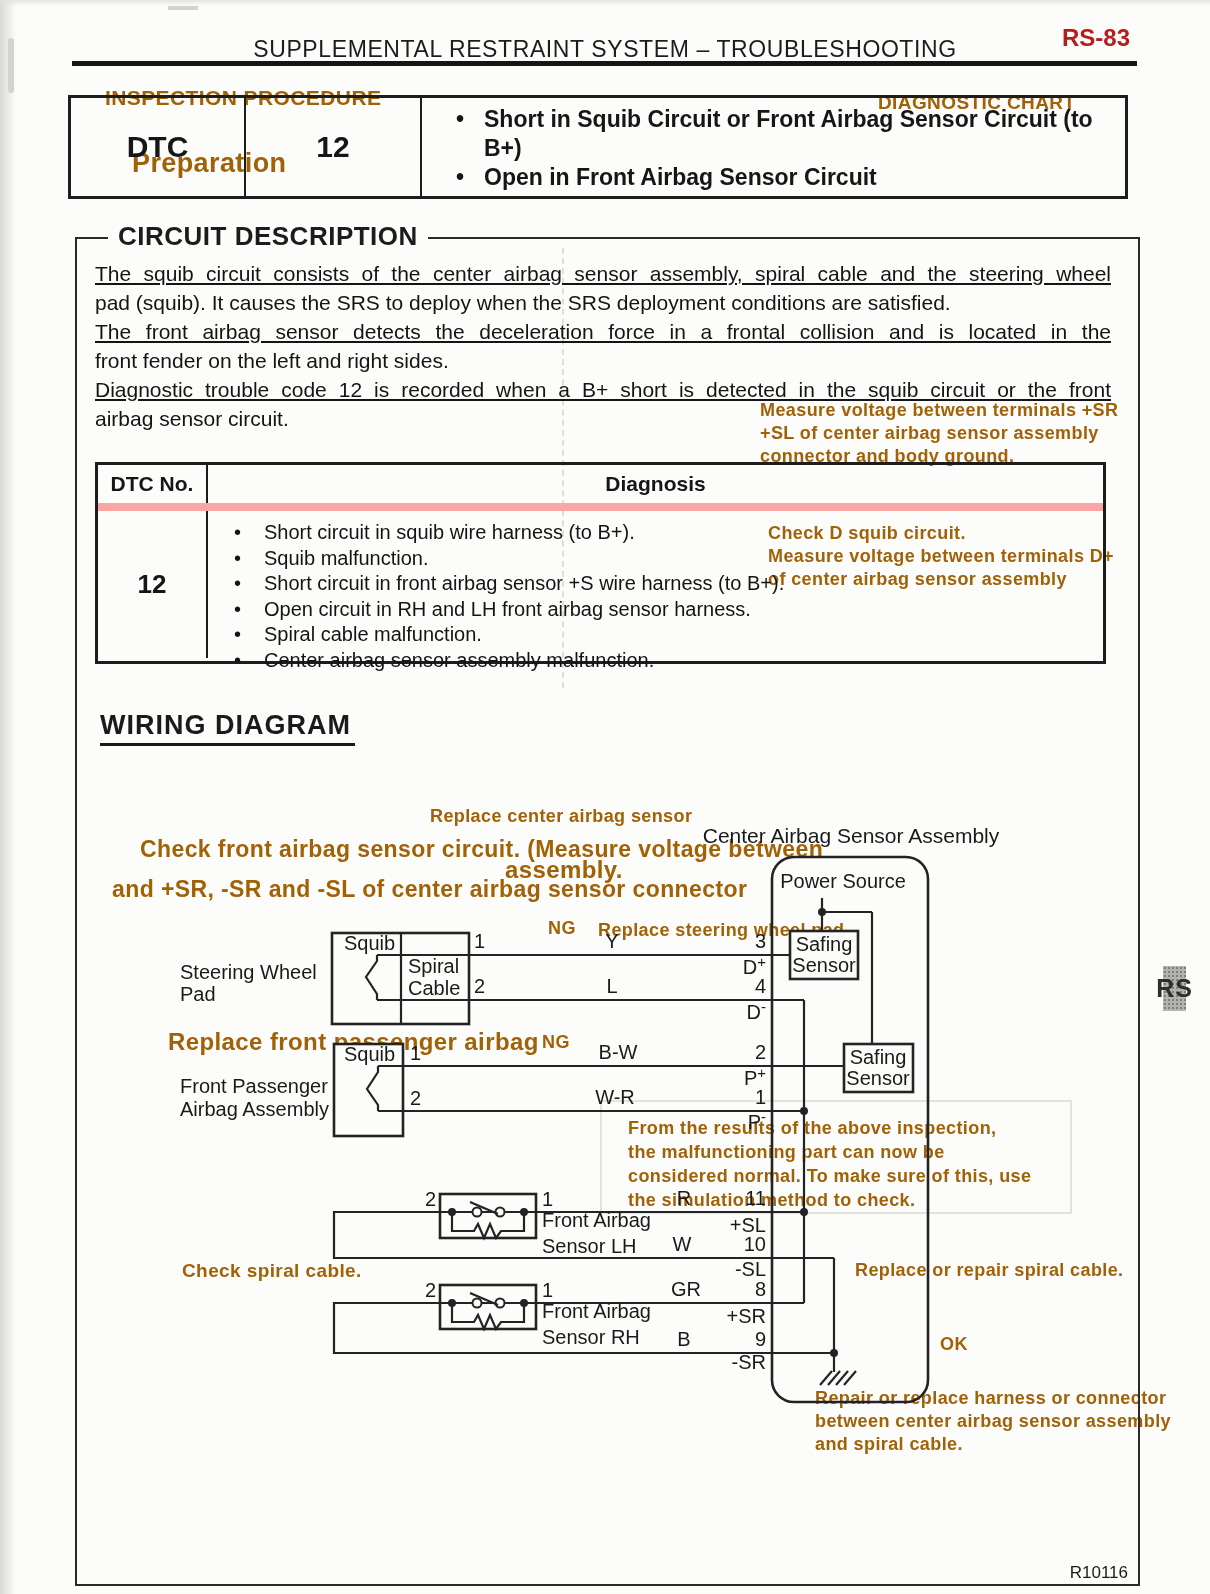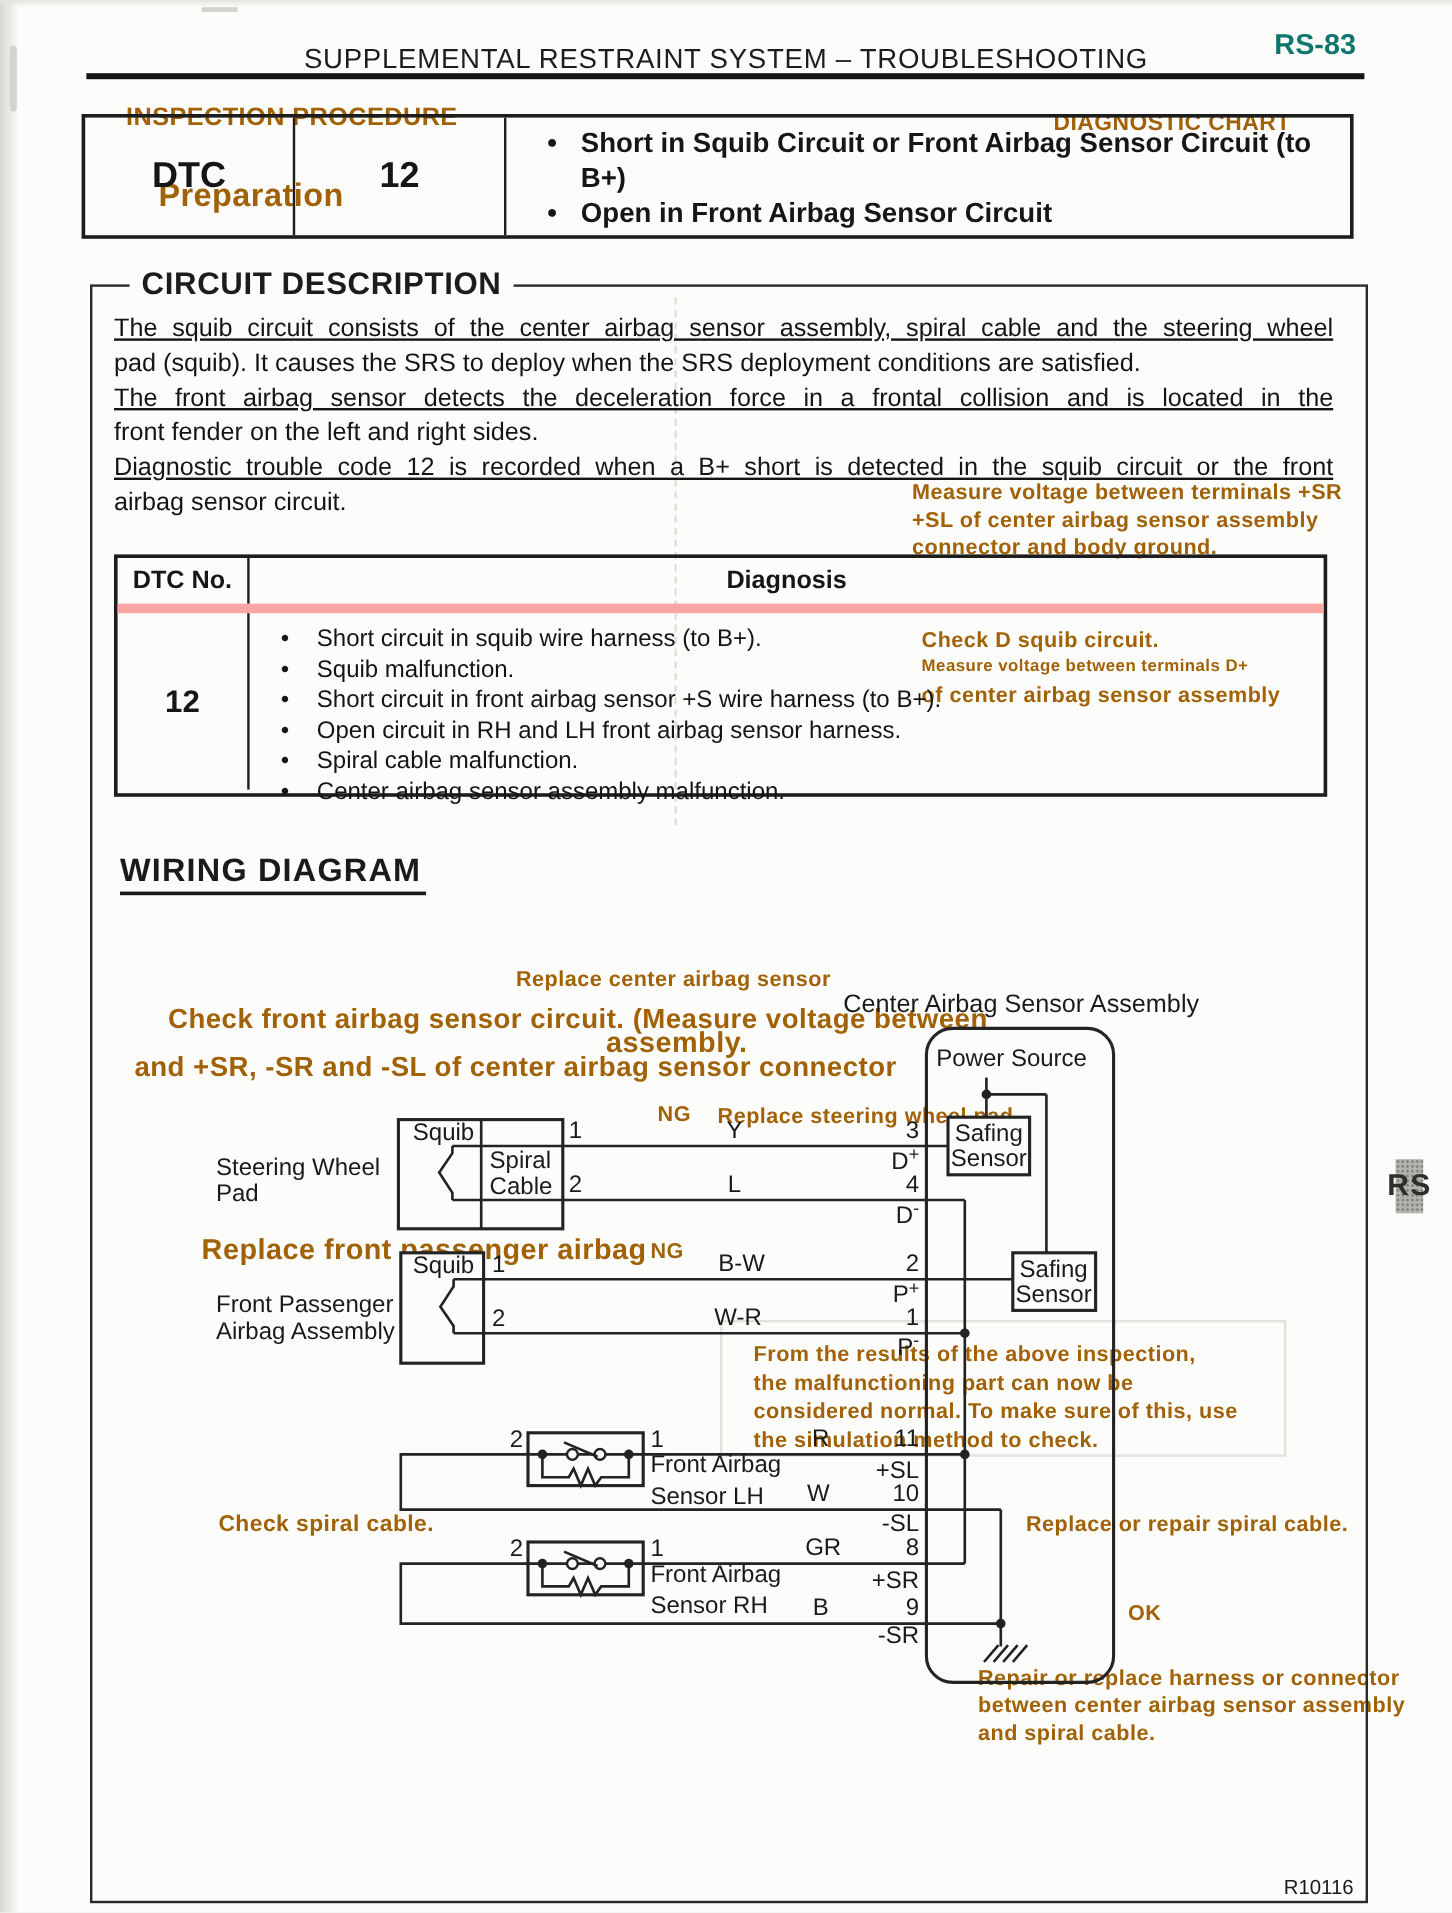--- a/index.html
+++ b/index.html
@@ -17,21 +17,21 @@
   .ghost-layer{position:absolute;inset:0;z-index:1;}
   .ghost{position:absolute;color:#a16207;font-weight:700;letter-spacing:.4px;
          filter:blur(.5px);white-space:nowrap;}
   .ghost-vline{position:absolute;border-left:2px dashed #d7d7d2;opacity:.8;}
   .ghost-box{position:absolute;border:2px solid #dcdcd7;opacity:.8;}
 
   
   .hdr-title{position:absolute;left:0;top:36px;width:1210px;text-align:center;
              font-weight:400;font-size:23px;letter-spacing:.6px;color:#1c1c1c;}
   .hdr-page{position:absolute;left:1015px;top:24px;width:115px;text-align:right;
-            font-weight:700;font-size:24px;color:#0f766e;}
+            font-weight:700;font-size:24px;color:#b91c1c;}
   .hdr-rule{position:absolute;left:72px;top:61px;width:1065px;height:5px;background:#151515;}
 
   
   .banner{position:absolute;left:68px;top:95px;width:1054px;height:98px;
           border:3px solid #1d1d1d;display:flex;z-index:2;}
   .banner .c1{width:173px;border-right:2px solid #1d1d1d;display:flex;align-items:center;justify-content:center;
           font-weight:700;font-size:30px;}
   .banner .c2{width:174px;border-right:2px solid #1d1d1d;display:flex;align-items:center;justify-content:center;
           font-weight:700;font-size:30px;}
   .banner .c3{flex:1;padding:7px 0 0 34px;}
@@ -94,21 +94,21 @@
   <div class="topmark"></div>
 
   <div class="ghost-layer">
       <div class="ghost" style="left: 105px; top: 86px; font-size: 21px;">INSPECTION PROCEDURE</div>
       <div class="ghost" style="left: 878px; top: 92px; font-size: 19px;">DIAGNOSTIC CHART</div>
       <div class="ghost" style="left: 132px; top: 148px; font-size: 27px;">Preparation</div>
       <div class="ghost" style="left: 760px; top: 400px; font-size: 18px;">Measure voltage between terminals +SR</div>
       <div class="ghost" style="left: 760px; top: 423px; font-size: 18px;">+SL of center airbag sensor assembly</div>
       <div class="ghost" style="left: 760px; top: 446px; font-size: 18px;">connector and body ground.</div>
       <div class="ghost" style="left: 768px; top: 523px; font-size: 18px;">Check D squib circuit.</div>
-      <div class="ghost" style="left: 768px; top: 546px; font-size: 14px;">Measure voltage between terminals D+</div>
+      <div class="ghost" style="left: 768px; top: 546px; font-size: 18px;">Measure voltage between terminals D+</div>
       <div class="ghost" style="left: 768px; top: 569px; font-size: 18px;">of center airbag sensor assembly</div>
       <div class="ghost" style="left: 430px; top: 806px; font-size: 18px;">Replace center airbag sensor</div>
       <div class="ghost" style="left: 505px; top: 828px; font-size: 24px; margin-top: 28px;">assembly.</div>
       <div class="ghost" style="left: 140px; top: 836px; font-size: 23px;">Check front airbag sensor circuit. (Measure voltage between</div>
       <div class="ghost" style="left: 112px; top: 876px; font-size: 23px;">and +SR, -SR and -SL of center airbag sensor connector</div>
       <div class="ghost" style="left: 548px; top: 918px; font-size: 18px;">NG</div>
       <div class="ghost" style="left: 598px; top: 920px; font-size: 18px;">Replace steering wheel pad.</div>
       <div class="ghost" style="left: 542px; top: 1032px; font-size: 18px;">NG</div>
       <div class="ghost" style="left: 168px; top: 1028px; font-size: 24px;">Replace front passenger airbag</div>
       <div class="ghost" style="left: 628px; top: 1118px; font-size: 18px;">From the results of the above inspection,</div>

